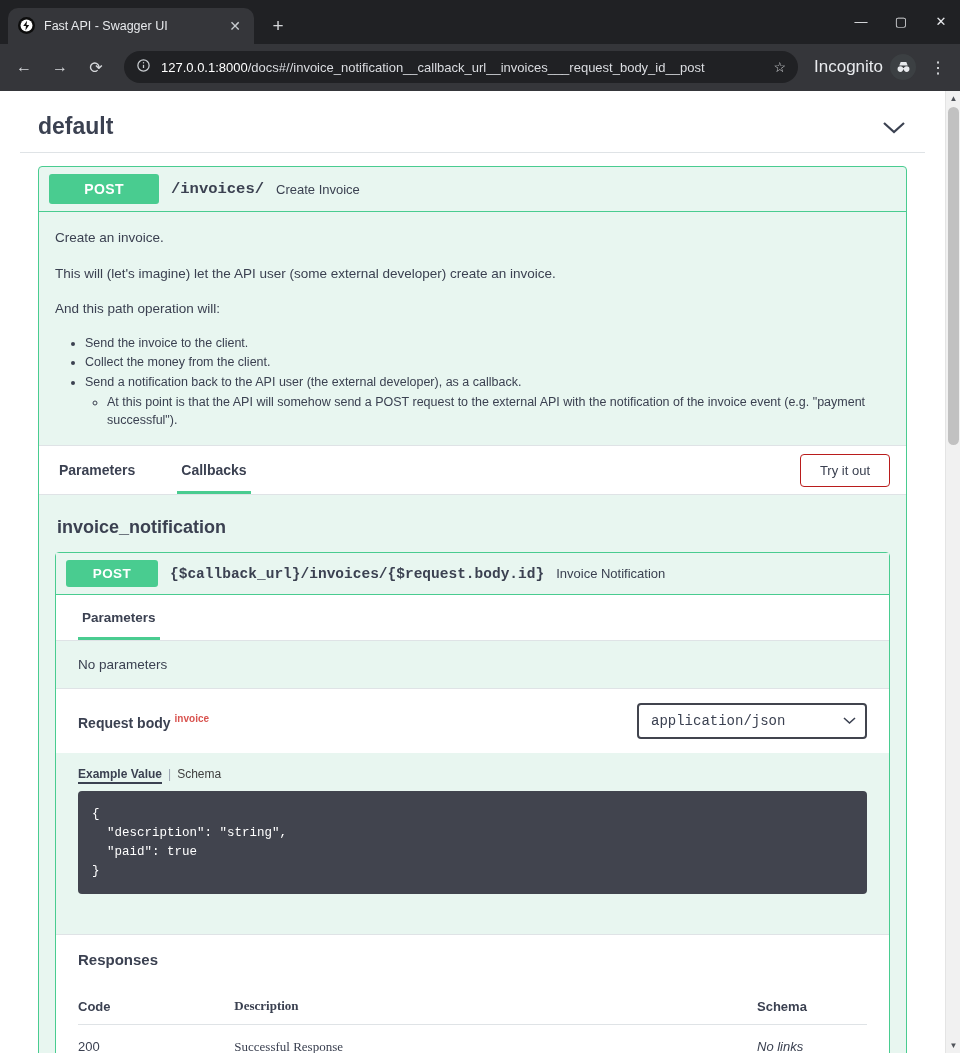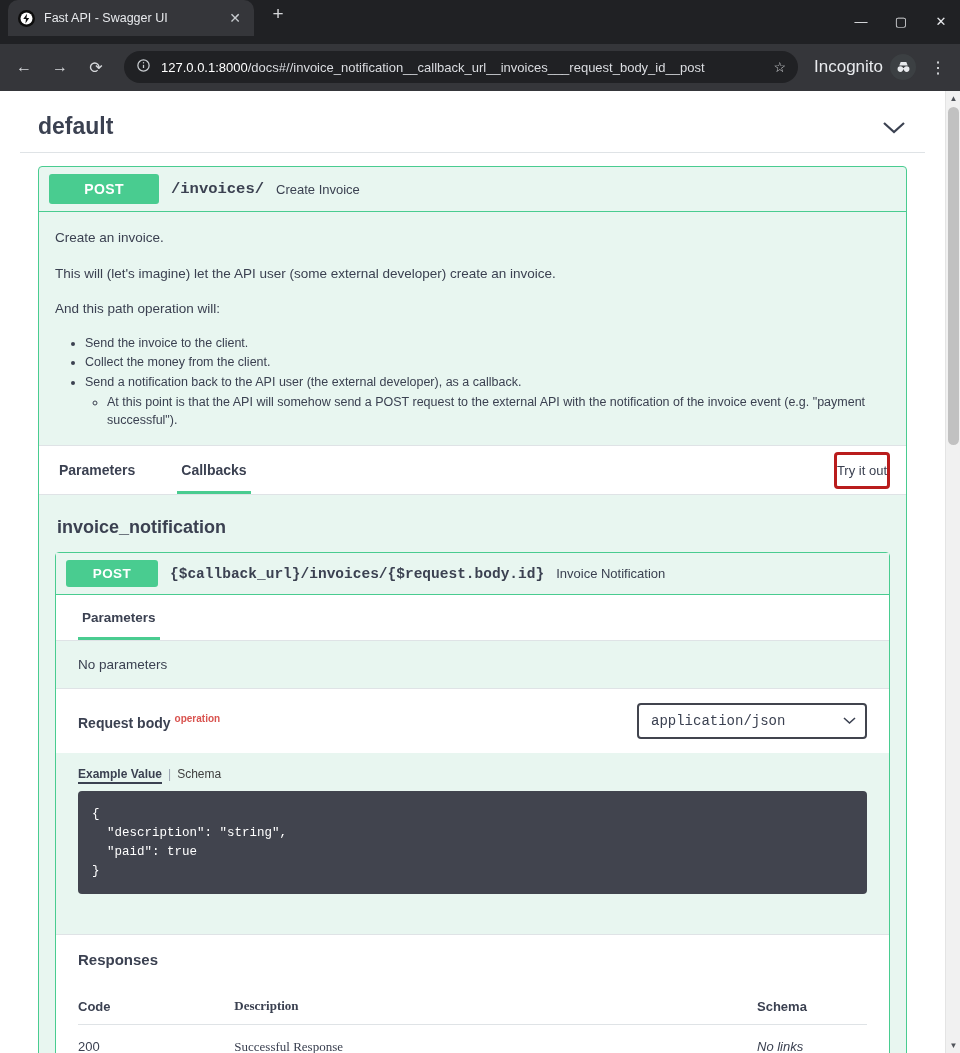--- a/index.html
+++ b/index.html
@@ -14,21 +14,21 @@
   
   .browser {
     width: 960px; height: 1053px;
     display: flex; flex-direction: column;
     background: #202124;
   }
   .tabstrip {
     height: 44px;
     background: #202124;
     display: flex;
-    align-items: flex-start;
+    align-items: flex-end;
     padding-left: 8px;
     position: relative;
   }
   .tab {
     height: 36px;
     width: 246px;
     background: #35363a;
     border-radius: 10px 10px 0 0;
     display: flex;
     align-items: center;
@@ -267,26 +267,26 @@
   }
   .tabs .t {
     padding: 16px 4px 13px 4px;
     cursor: pointer;
     border-bottom: 3px solid transparent;
   }
   .tabs .t.active {
     border-bottom-color: #49cc90;
   }
   .tryout {
-    border: 3px solid #b91c1c;
+    border: 1px solid #b91c1c;
     border-radius: 4px;
     background: #fff;
     color: #3b4151;
     font-size: 13px;
-    padding: 8px 0;
+    padding: 8px 19px;
     cursor: pointer;
     font-family: "Liberation Sans", sans-serif;
   }
 
   .callbacks-wrap {
     background: #e8f6f0;
     padding: 18px 16px 0 16px;
     border-top: 1px solid #dfe3e6;
   }
   .callback-name {
@@ -561,21 +561,21 @@
               </div>
 
               <div class="inner-tabs">
                 <span class="t">Parameters</span>
               </div>
 
               <div class="params-area">No parameters</div>
 
               <div class="reqbody-row">
                 <div class="reqbody-label">
-                  <span>Request body</span><span class="req-red">operation</span>
+                  <span>Request body</span><span class="req-red">invoice</span>
                 </div>
                 <div class="select-wrap">
                   <select class="ctype">
                     <option>application/json</option>
                   </select>
                   <span class="caret">
                     <svg width="13" height="8" viewBox="0 0 13 8" fill="none" stroke="#3b4151" stroke-width="1.6">
                         <polyline points="1,1.5 6.5,6.5 12,1.5"></polyline>
                       </svg>
                   </span>

